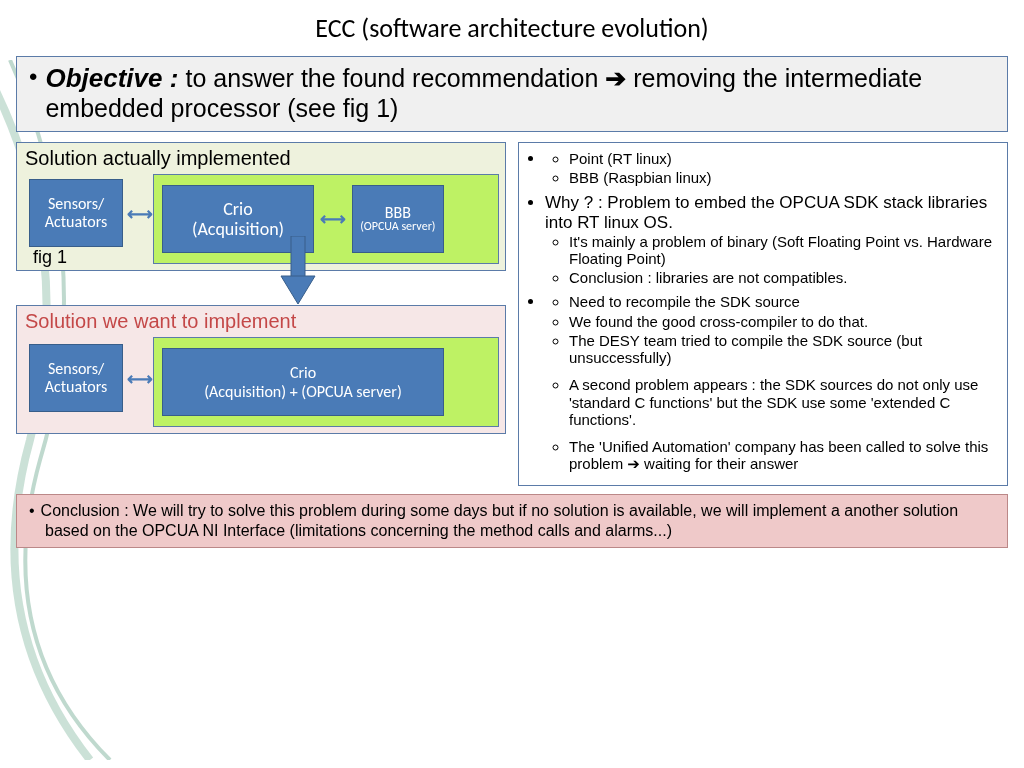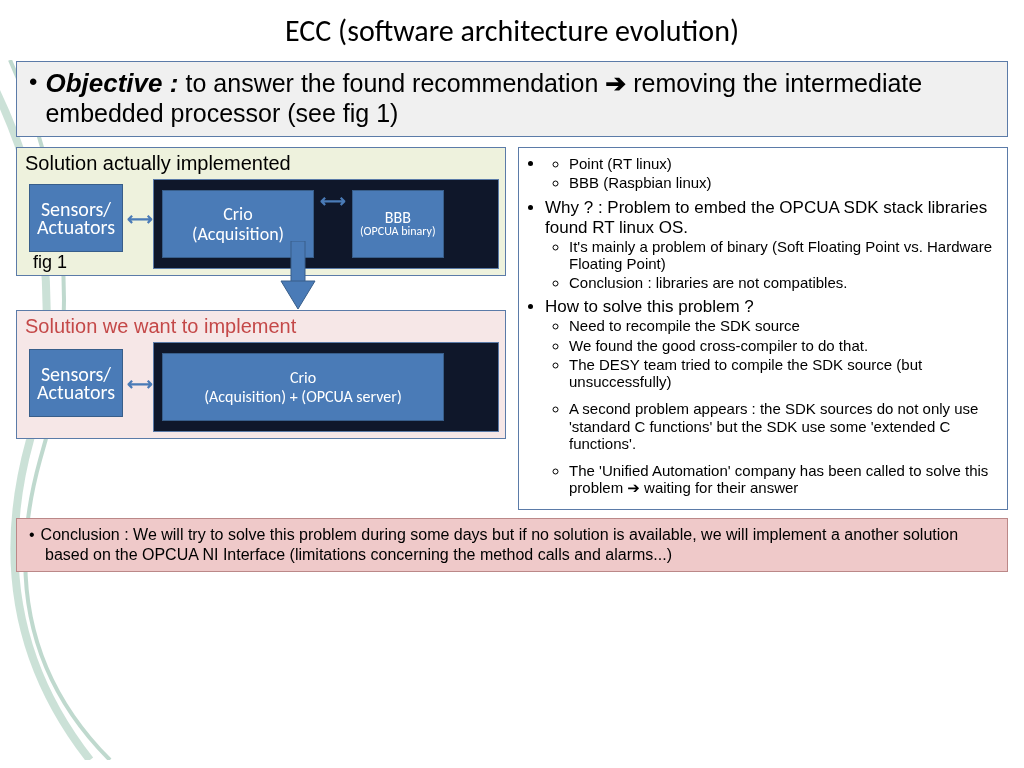--- a/index.html
+++ b/index.html
@@ -1,35 +1,35 @@
 <!DOCTYPE html>
 <html><head>
 <meta charset="utf-8">
 <style>
 body{margin:0;padding:0;font-family:Arial,Helvetica,sans-serif;width:1024px;height:768px;background:#fff;position:relative;overflow:hidden}
 .bg-curve{position:absolute;left:-40px;top:60px;width:180px;height:700px;pointer-events:none;z-index:0}
 .bg-curve svg{width:100%;height:100%}
-.title{font-family:Calibri,Arial,sans-serif;font-size:30px;text-align:center;padding:12px 4px 6px;position:relative;z-index:1}
+.title{font-family:Calibri,Arial,sans-serif;font-size:26px;text-align:center;padding:12px 4px 6px;position:relative;z-index:1}
 .objective-box{margin:6px 16px;border:1px solid #5b7ba8;background:#f0f0f0;padding:6px 6px 8px 28px;position:relative;z-index:1}
 .objective-box .bullet-row{font-size:24px;display:flex;align-items:flex-start}
 .objective-box .bullet-row .dot{margin-left:-16px;margin-right:8px}
 .obj-label{font-weight:bold;font-style:italic;font-size:26px;font-family:Arial,sans-serif}
 .obj-text{font-size:25px}
 .arrow-glyph{font-family:Arial;font-weight:bold}
 .content{display:flex;gap:12px;margin:10px 16px 8px;position:relative;z-index:1}
 .left-col{width:490px}
 .right-col{flex:1;border:1px solid #5b7ba8;padding:6px 8px 6px 4px;font-size:17px}
 .panel{border:1px solid #5b7ba8;padding:4px 6px 6px;margin-bottom:10px;position:relative}
 .panel-green{background:#eef2dd}
 .panel-pink{background:#f6e7e7}
 .panel-title{font-size:20px;margin:0 0 4px 2px}
 .pink-title{color:#c44848}
-.diagram-inner{border:1.5px solid #5b7ba8;background:#0f172a;padding:10px 8px;display:flex;align-items:flex-start;gap:6px;position:relative}
+.diagram-inner{border:1.5px solid #5b7ba8;background:#bef264;padding:10px 8px;display:flex;align-items:center;gap:6px;position:relative}
 .block{background:#4a7bb7;border:1.5px solid #385e8a;color:#fff;text-align:center;display:flex;flex-direction:column;justify-content:center;font-family:Calibri,Arial,sans-serif}
-.blk-sensors{width:92px;height:66px;font-size:20px;line-height:18px}
+.blk-sensors{width:92px;height:66px;font-size:16px;line-height:18px}
 .blk-crio{width:150px;height:66px;font-size:18px;line-height:20px}
 .blk-bbb{width:90px;height:66px;font-size:16px;line-height:15px}
 .blk-bbb .sm{font-size:12px;line-height:13px}
 .blk-crio2{width:280px;height:66px;font-size:16px;line-height:19px}
 .dbl-arrow{color:#4a7bb7;font-size:18px;font-weight:bold}
 .fig-label{position:absolute;bottom:2px;left:16px;font-size:18px}
 .down-arrow{position:absolute;left:262px;top:94px;z-index:2}
 .down-arrow svg{display:block}
 .right-col ul{margin:0;padding-left:22px}
 .right-col>ul>li{margin-bottom:6px}
@@ -65,21 +65,21 @@
     <div class="panel panel-green">
       <div class="panel-title">Solution actually implemented</div>
       <div class="diagram-inner" style="margin-left:130px">
         <div class="block blk-crio">
           <div>Crio</div>
           <div>(Acquisition)</div>
         </div>
         <span class="dbl-arrow">⟷</span>
         <div class="block blk-bbb">
           <div>BBB</div>
-          <div class="sm">(OPCUA binary)</div>
+          <div class="sm">(OPCUA server)</div>
         </div>
       </div>
       <div class="block blk-sensors" style="position:absolute;left:12px;top:36px">
         <div>Sensors/ Actuators</div>
       </div>
       <span class="dbl-arrow" style="position:absolute;left:110px;top:60px">⟷</span>
       <div class="fig-label">fig 1</div>
     </div>
 
     <div class="down-arrow">
@@ -105,27 +105,27 @@
   </div>
 
   <div class="right-col">
     <ul>
       <li>
         <ul>
           <li>Point (RT linux)</li>
           <li>BBB (Raspbian linux)</li>
         </ul>
       </li>
-      <li><span>Why ? : Problem to embed the OPCUA SDK stack libraries found RT linux OS.</span>
+      <li><span>Why ? : Problem to embed the OPCUA SDK stack libraries into RT linux OS.</span>
         <ul>
           <li>It's mainly a problem of binary (Soft Floating Point vs. Hardware Floating Point)</li>
           <li>Conclusion : libraries are not compatibles.</li>
         </ul>
       </li>
-      <li><span>How to solve this problem ?</span>
+      <li>
         <ul>
           <li>Need to recompile the SDK source</li>
           <li>We found the good cross-compiler to do that.</li>
           <li>The DESY team tried to compile the SDK source (but unsuccessfully)</li>
           <li class="spacer-li"></li>
           <li>A second problem appears : the SDK sources do not only use  'standard C functions' but the SDK use some 'extended C functions'.</li>
           <li class="spacer-li"></li>
           <li>The 'Unified Automation' company has been called to solve this problem ➔ waiting for their answer</li>
         </ul>
       </li>

